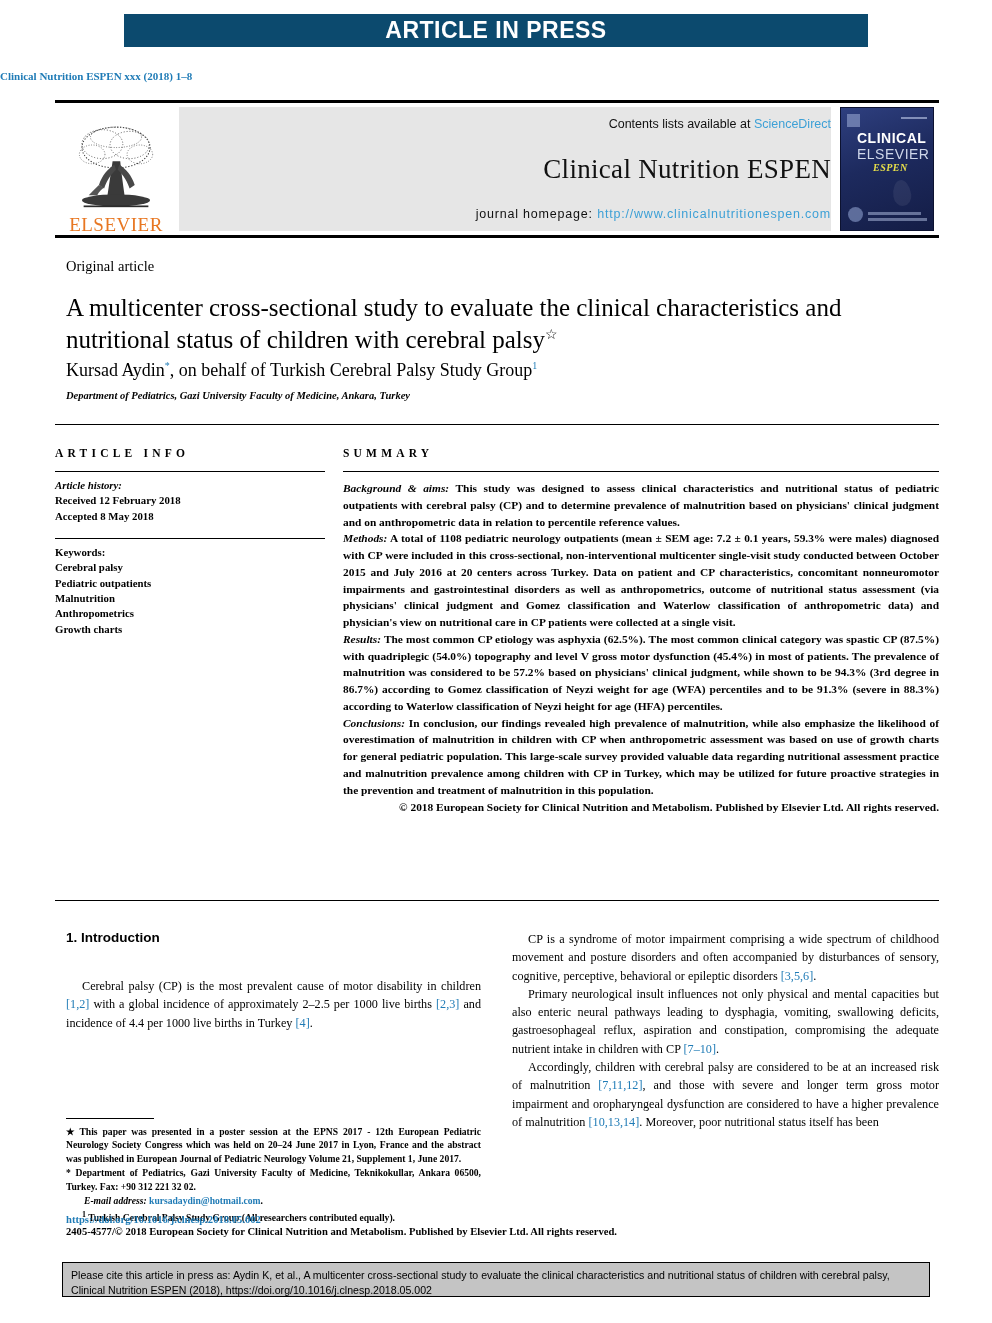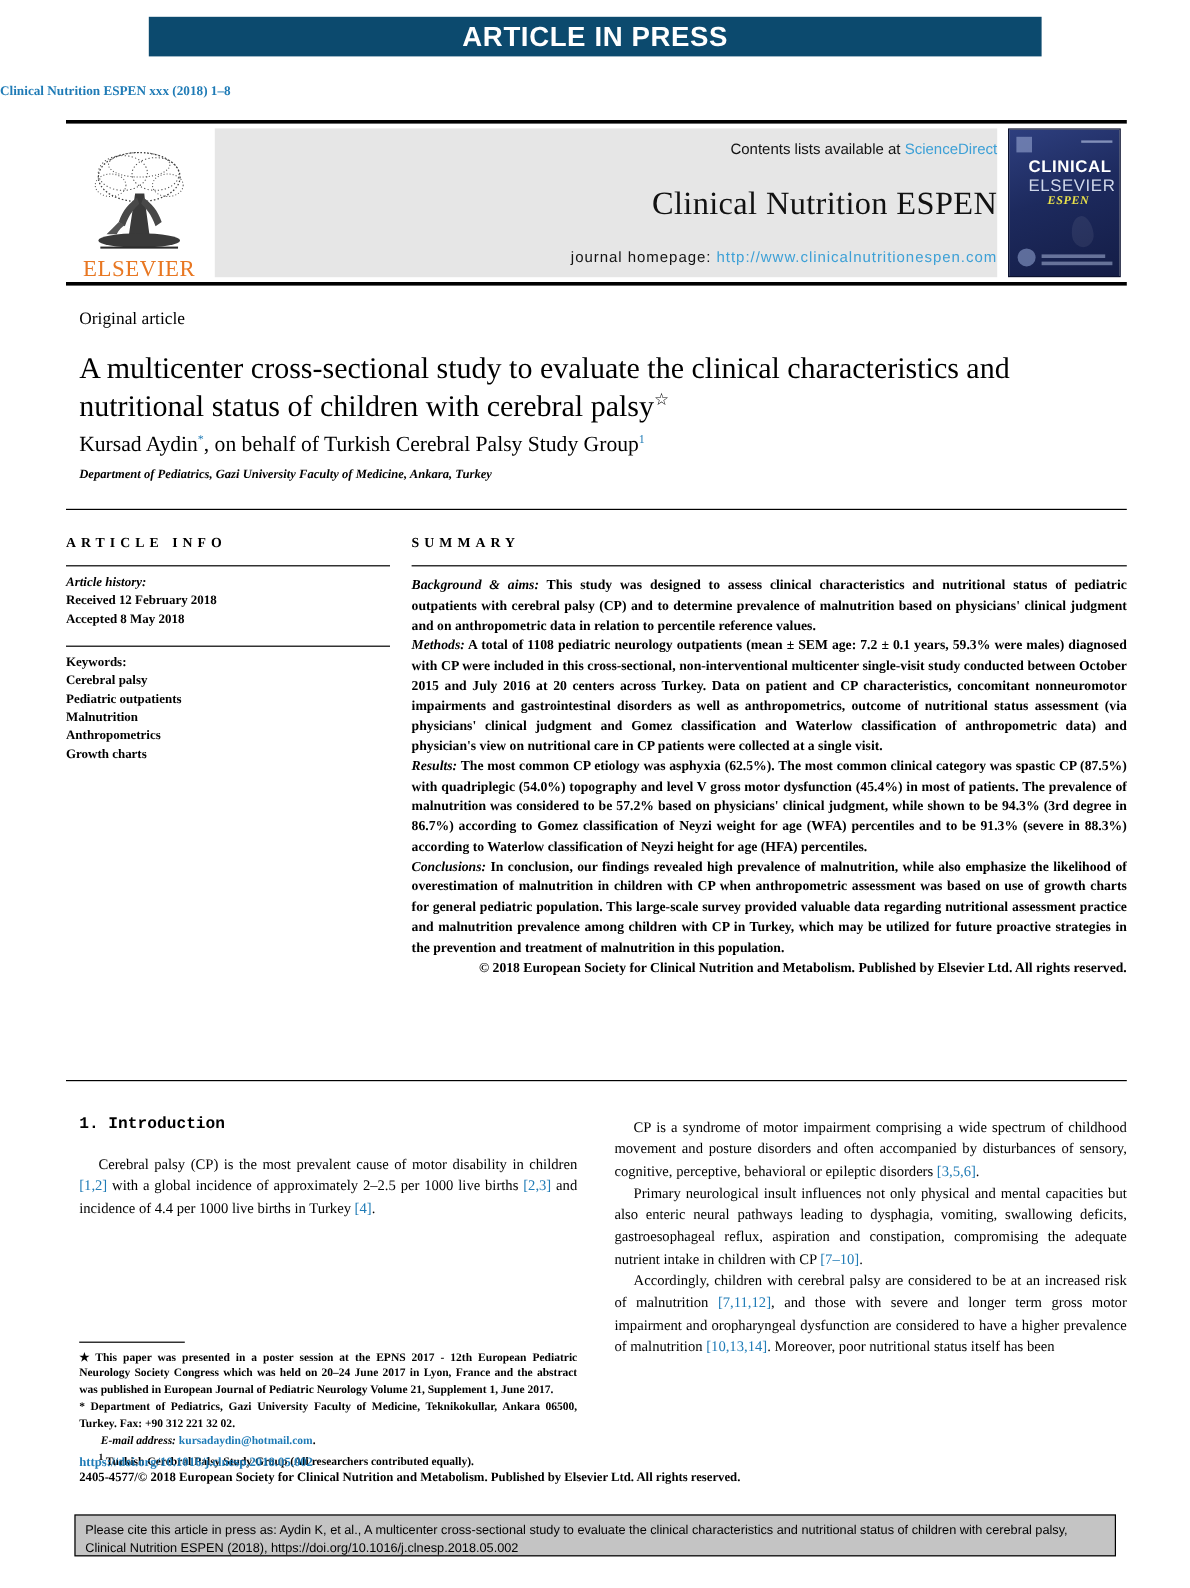--- a/index.html
+++ b/index.html
@@ -285,24 +285,24 @@
     position: absolute;
     left: 66px; top: 930px;
     width: 415px;
   }
   .col-right {
     position: absolute;
     left: 512px; top: 930px;
     width: 427px;
   }
   .sec-title {
-    font-family: Liberation Mono, monospace;
+    font-family: Liberation Sans, sans-serif;
     font-weight: bold;
     font-size: 13.5px;
-    margin-bottom: 16px;
+    margin-bottom: 32px;
   }
   .body-p {
     font-family: "Liberation Serif", serif;
     font-size: 12.2px;
     line-height: 1.5;
     text-align: justify;
     margin: 0;
     text-indent: 16px;
   }
   .body-p + .body-p { margin-top: 0; }

